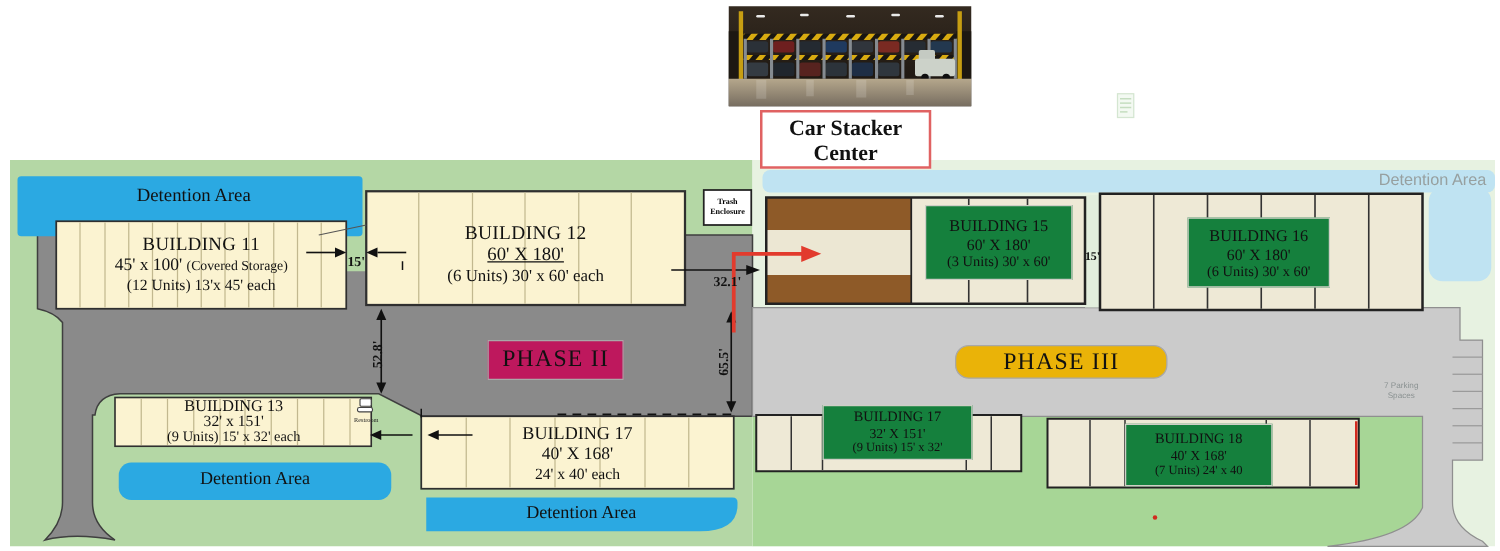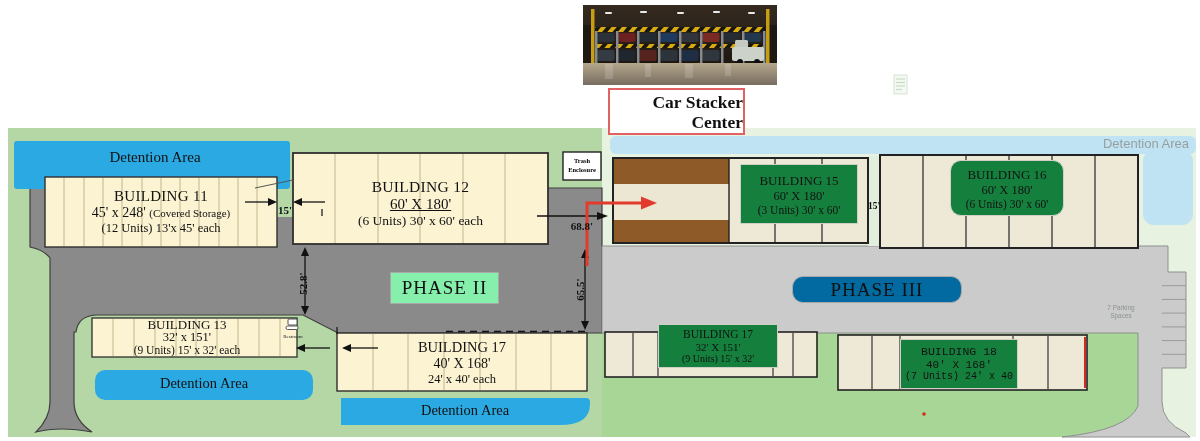--- a/index.html
+++ b/index.html
@@ -8,26 +8,26 @@
   .stage svg{position:absolute;left:0;top:0;}
   .lbl{position:absolute;text-align:center;line-height:1.2;white-space:nowrap;}
   .bl{position:absolute;display:flex;flex-direction:column;justify-content:center;
       align-items:center;text-align:center;white-space:nowrap;}
   .bl .l1{font-size:15px;letter-spacing:.3px;}
   .bl .l2{font-size:14px;}
   .bl .l3{font-size:12.5px;}
   .wbox{background:#15803d;border:1px solid #cfcfc6;}
   .det{font-size:14.5px;}
   .phase{font-family:"Liberation Serif",serif;font-size:19px;letter-spacing:1px;
-         background:#86efac;border:1px solid #a8a8a8;display:flex;align-items:center;justify-content:center;}
+         background:#be185d;border:1px solid #a8a8a8;display:flex;align-items:center;justify-content:center;}
   .dim{font-weight:bold;font-size:11px;}
   .vdim{transform:rotate(-90deg);transform-origin:center;}
   .underline{text-decoration:underline;}
   .caption{position:absolute;left:608px;top:88px;width:133px;height:41px;background:#fff;
-           border:2px solid #e06262;text-align:right;font-weight:bold;font-size:17.5px;
+           border:2px solid #e06262;text-align:center;font-weight:bold;font-size:17.5px;
            line-height:20px;padding-top:2px;}
   .d4txt{font-family:"Liberation Sans",sans-serif;color:#97a0a0;font-size:13px;}
   .small-note{font-size:11px;}
 </style>
 </head>
 <body>
 
 <div class="stage">
 
 <svg width="1200" height="441" viewBox="0 0 1200 441">
@@ -297,21 +297,21 @@
   <div>Center</div>
 </div>
 
 <div class="lbl det" style="left:40px;top:148px;width:230px;font-size:15px;">Detention Area</div>
 <div class="lbl det" style="left:95px;top:375px;width:218px;">Detention Area</div>
 <div class="lbl det" style="left:340px;top:402px;width:250px;">Detention Area</div>
 <div class="lbl d4txt" style="left:1096px;top:136px;width:100px;">Detention Area</div>
 
 <div class="bl" style="left:45px;top:177px;width:232px;height:70px;">
   <span class="l1">BUILDING 11</span>
-  <span class="l2"><span>45' x 248'</span> <span class="small-note">(Covered Storage)</span></span>
+  <span class="l2"><span>45' x 100'</span> <span class="small-note">(Covered Storage)</span></span>
   <span class="l3">(12 Units) 13'x 45' each</span>
 </div>
 
 <div class="bl" style="left:293px;top:163px;width:255px;height:81px;align-items:center;">
   <span class="l1" style="font-size:15.5px;">BUILDING 12</span>
   <span class="l2 underline" style="font-size:15px;">60' X 180'</span>
   <span class="l3" style="font-size:13.5px;">(6 Units) 30' x 60' each</span>
 </div>
 
 <div class="bl" style="left:92px;top:317px;width:190px;height:40px;line-height:1.05;">
@@ -325,40 +325,40 @@
   <span style="font-size:14px;">40' X 168'</span>
   <span style="font-size:12.5px;">24' x 40' each</span>
 </div>
 
 <div class="bl wbox" style="left:740px;top:164px;width:116px;height:58px;">
   <span style="font-size:13px;">BUILDING 15</span>
   <span style="font-size:12.5px;">60' X 180'</span>
   <span style="font-size:11.5px;">(3 Units) 30' x 60'</span>
 </div>
 
-<div class="bl wbox" style="left:950px;top:160px;width:112px;height:54px;border-radius:11px;">
+<div class="bl wbox" style="left:950px;top:174px;width:112px;height:54px;">
   <span style="font-size:13px;">BUILDING 16</span>
   <span style="font-size:12.5px;">60' X 180'</span>
   <span style="font-size:11.5px;">(6 Units) 30' x 60'</span>
 </div>
 
 <div class="bl wbox" style="left:658px;top:324px;width:118px;height:42px;line-height:1.1;">
   <span style="font-size:11.5px;">BUILDING 17</span>
   <span style="font-size:11px;">32' X 151'</span>
   <span style="font-size:10px;">(9 Units) 15' x 32'</span>
 </div>
 
-<div class="bl wbox" style="left:900px;top:339px;width:116px;height:48px;line-height:1.15;font-family:Liberation Mono, monospace;">
+<div class="bl wbox" style="left:900px;top:339px;width:116px;height:48px;line-height:1.15;">
   <span style="font-size:11.5px;">BUILDING 18</span>
   <span style="font-size:11px;">40' X 168'</span>
   <span style="font-size:10px;">(7 Units) 24' x 40</span>
 </div>
 
 <div class="phase" style="position:absolute;left:390px;top:272px;width:107px;height:30px;">PHASE II</div>
-<div class="phase" style="position:absolute;left:792px;top:276px;width:168px;height:25px;background:#0369a1;border-radius:11px;">PHASE III</div>
+<div class="phase" style="position:absolute;left:764px;top:276px;width:168px;height:25px;background:#eab308;border-radius:11px;">PHASE III</div>
 
 <div class="lbl dim" style="left:270px;top:204px;width:30px;">15'</div>
 <div class="lbl dim" style="left:862px;top:201px;width:24px;font-size:9.5px;">15'</div>
-<div class="lbl dim" style="left:558px;top:220px;width:48px;">68.8'</div>
+<div class="lbl dim" style="left:558px;top:220px;width:48px;">32.1'</div>
 <div class="lbl dim vdim" style="left:282px;top:276px;width:44px;height:15px;">52.8'</div>
 <div class="lbl dim vdim" style="left:559px;top:282px;width:44px;height:15px;">65.5'</div>
 
 </div>
 
 </body></html>

